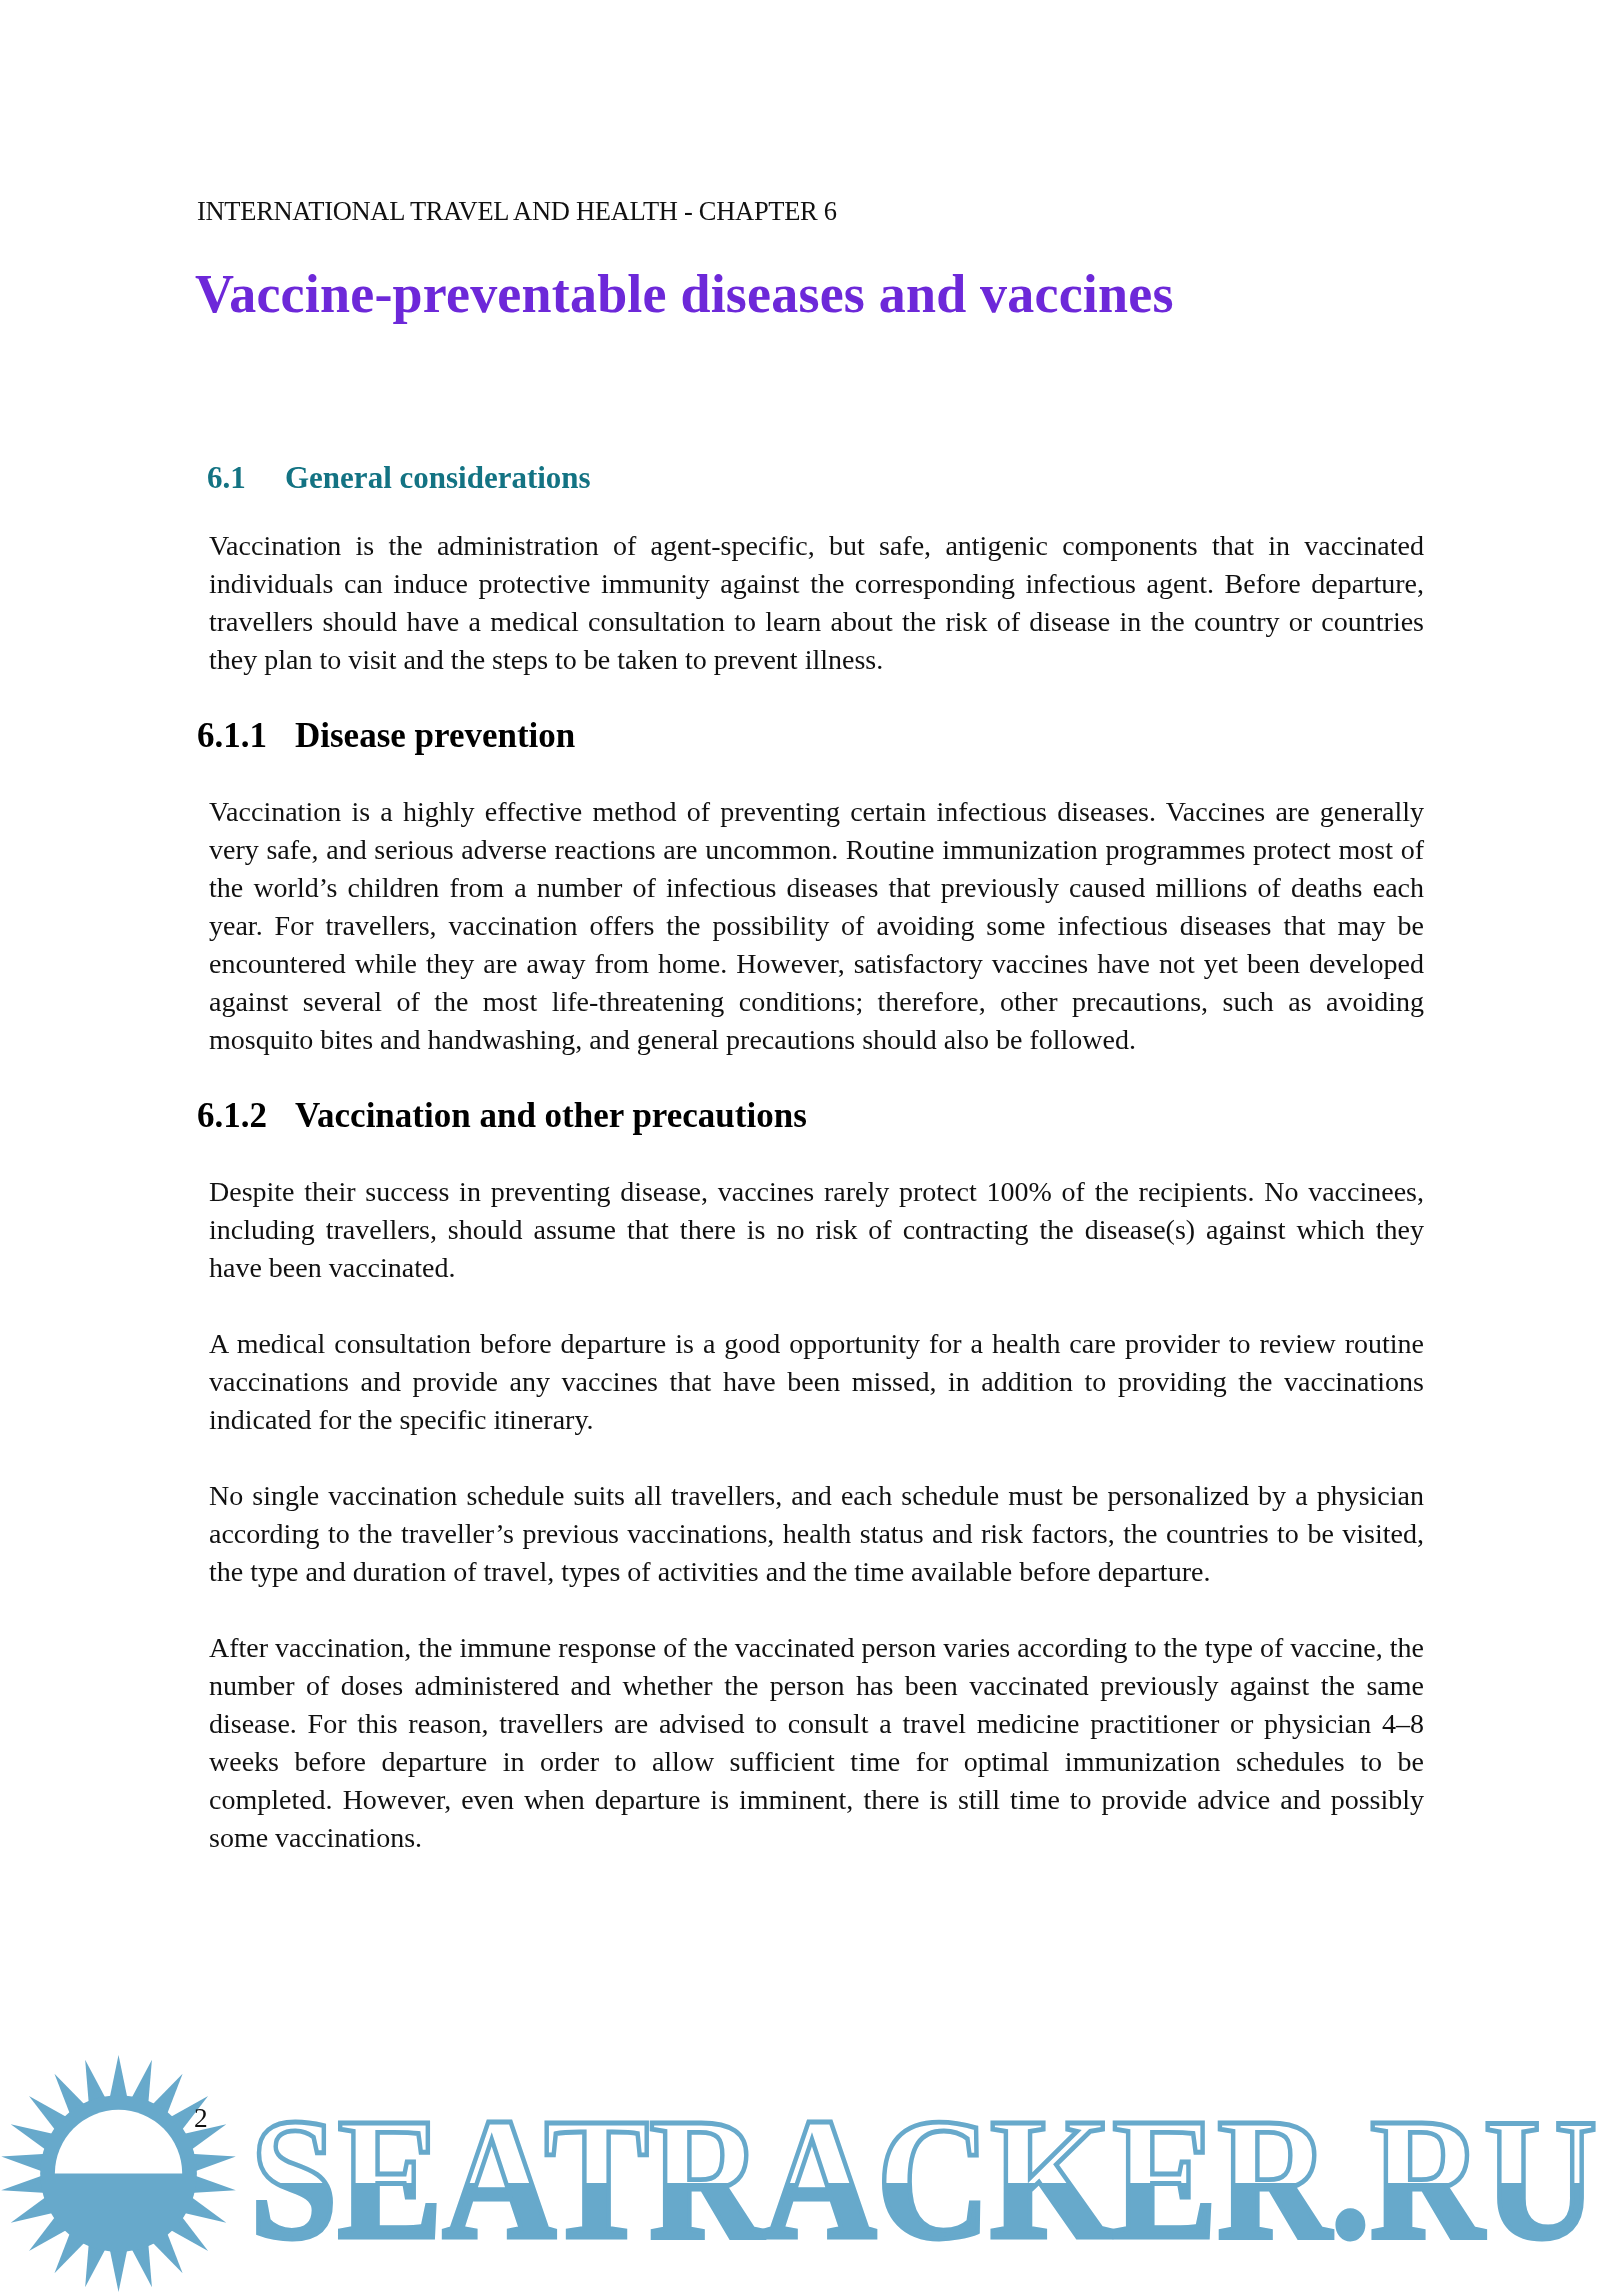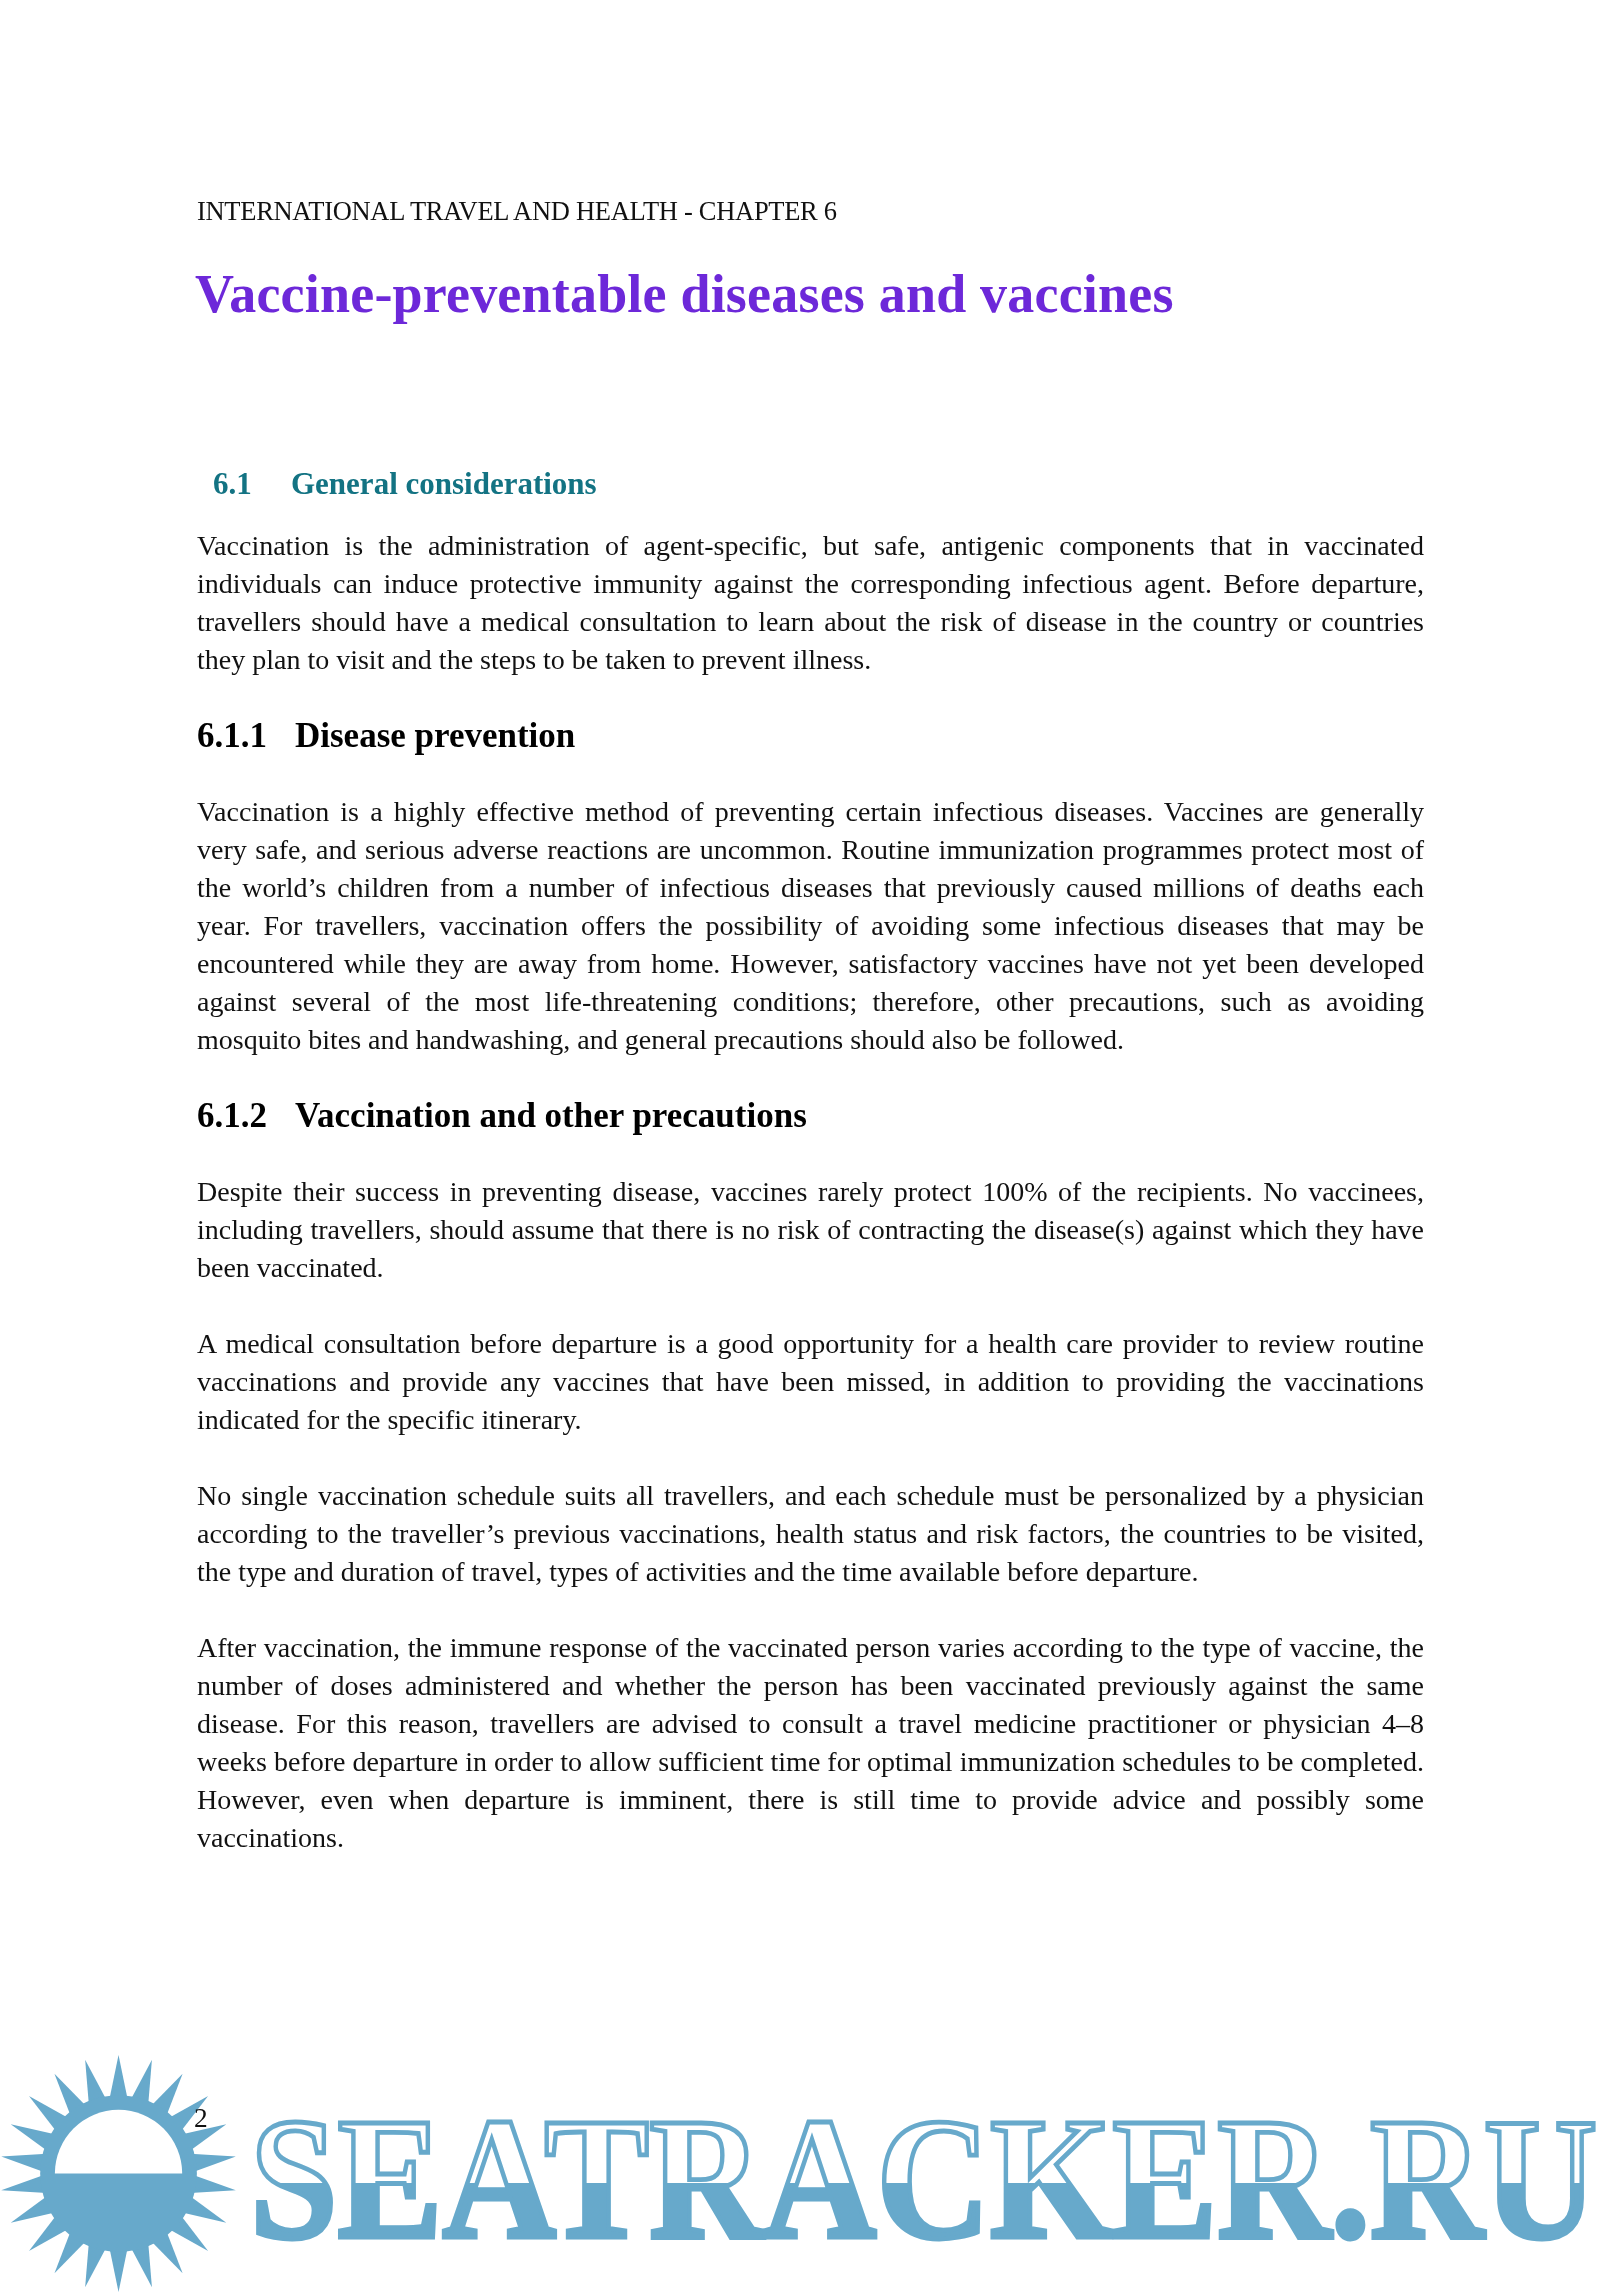--- a/index.html
+++ b/index.html
@@ -3,38 +3,38 @@
 <meta charset="utf-8">
 <style>
   html, body { margin: 0; padding: 0; background: #ffffff; }
   body { width: 1621px; height: 2293px; position: relative; overflow: hidden; }
   .page { position: absolute; left: 0; top: 0; width: 1359px; height: 2293px; background: #fff; }
   .running-header { position: absolute; left: 197px; top: 196px; font-family: "Liberation Serif", serif; font-size: 26.5px; letter-spacing: -0.3px; color: #111; white-space: nowrap; }
   .chapter-title { position: absolute; left: 195px; top: 263px; font-family: "Liberation Serif", serif; font-weight: bold; font-size: 54px; color: #6d28d9; white-space: nowrap; letter-spacing: 0.2px; }
   .h2 { position: absolute; left: 197px; top: 450px; font-family: "Liberation Serif", serif; font-weight: bold; font-size: 31px; color: #137383; white-space: nowrap; }
   .h2 .num { display: inline-block; width: 78px; }
   .content { position: absolute; left: 197px; top: 527px; width: 1227px; font-family: "Liberation Serif", serif; font-size: 28px; line-height: 38px; color: #111; }
-  .content p { margin: 0 0 38px 0; text-align: justify; text-align-last: left; }
+  .content p { margin: 0 0 38px 12px; text-align: justify; text-align-last: left; }
   .content h3 { margin: 0 0 38px 0; font-weight: bold; font-size: 35px; color: #000000; line-height: 38px; white-space: nowrap; }
   .content h3 .num { display: inline-block; width: 98px; }
   .content h3 .num.wide { width: 105px; }
   .page-number { position: absolute; left: 194px; top: 2103px; font-family: "Liberation Serif", serif; font-size: 27.4px; color: #111; z-index: 3; }
   .wm-sun { position: absolute; left: 0; top: 2054px; width: 240px; height: 238px; z-index: 2; }
   .wm-text { position: absolute; left: 250px; top: 2098px; width: 1362px; height: 157px; z-index: 2; }
 </style>
 </head>
 <body>
 
 <div class="page">
 
   <div class="running-header">INTERNATIONAL TRAVEL AND HEALTH - CHAPTER 6</div>
 
   <h1 class="chapter-title" style="margin:0">Vaccine-preventable diseases and vaccines</h1>
 
-  <h2 class="h2" style="margin:16px">
+  <h2 class="h2" style="margin:10px">
     <span class="num">6.1</span><span>General considerations</span>
   </h2>
 
   <div class="content">
     <p>Vaccination is the administration of agent-specific, but safe, antigenic components that in vaccinated individuals can induce protective immunity against the corresponding infectious agent. Before departure, travellers should have a medical consultation to learn about the risk of disease in the country or countries they plan to visit and the steps to be taken to prevent illness.</p>
 
     <h3>
       <span class="num">6.1.1</span><span>Disease prevention</span>
     </h3>
     <p>Vaccination is a highly effective method of preventing certain infectious diseases. Vaccines are generally very safe, and serious adverse reactions are uncommon. Routine immunization programmes protect most of the world’s children from a number of infectious diseases that previously caused millions of deaths each year. For travellers, vaccination offers the possibility of avoiding some infectious diseases that may be encountered while they are away from home. However, satisfactory vaccines have not yet been developed against several of the most life-threatening conditions; therefore, other precautions, such as avoiding mosquito bites and handwashing, and general precautions should also be followed.</p>

